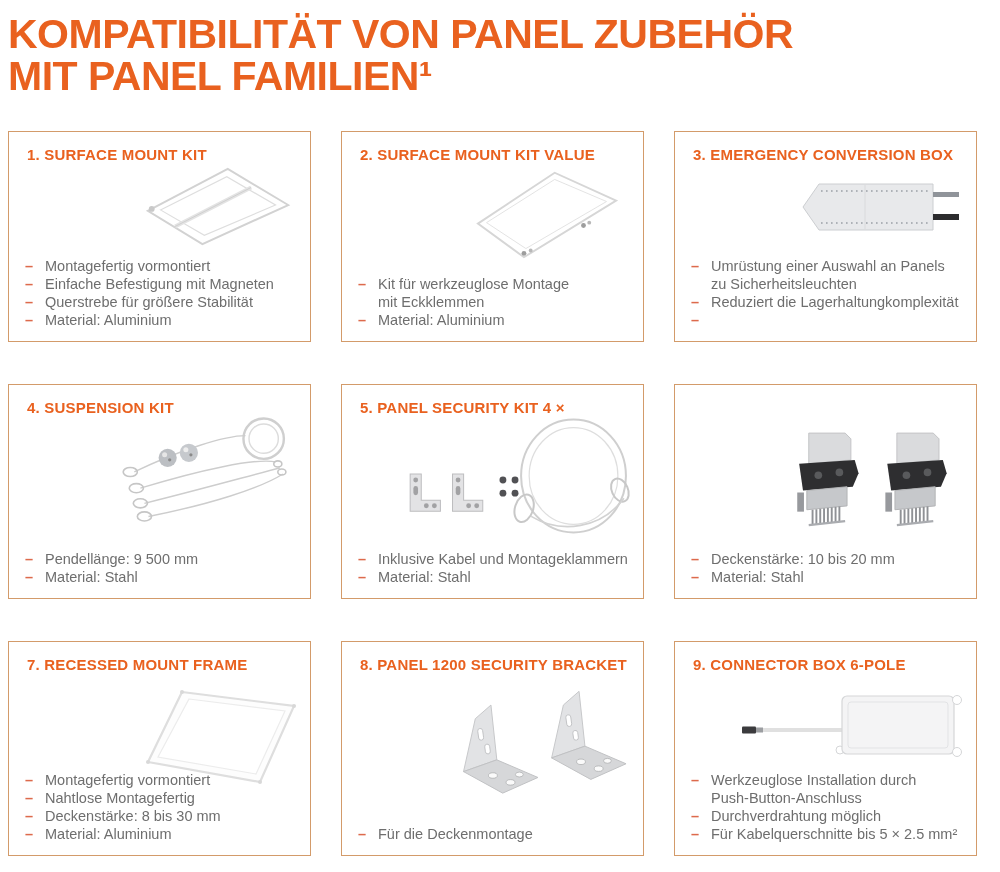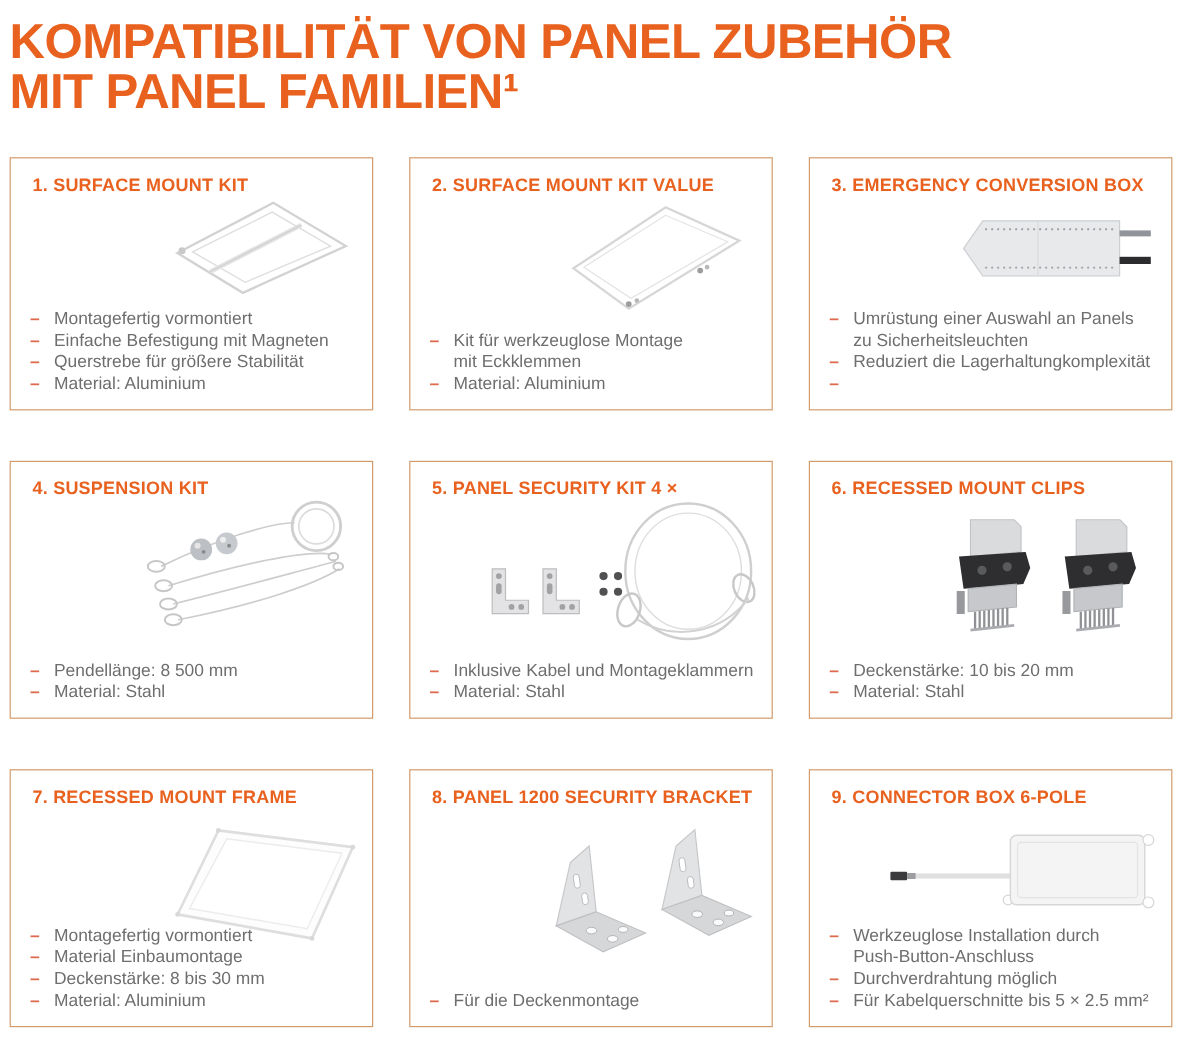--- a/index.html
+++ b/index.html
@@ -156,21 +156,21 @@
           <circle cx="60" cy="43" r="2.5" fill="#e6e6e6"></circle>
           <circle cx="65" cy="48" r="1.6" fill="#8a8a8a"></circle>
           <circle cx="84" cy="41" r="9" fill="#c6c9cd"></circle>
           <circle cx="81" cy="38" r="2.5" fill="#ededed"></circle>
           <circle cx="86" cy="43" r="1.6" fill="#8a8a8a"></circle>
         </svg>
       </div>
       <ul class="bullets">
         <li class="bullet">
             <span class="dash">–</span>
-            <span class="bullet-text">Pendellänge: 8 500 mm</span>
+            <span class="bullet-text">Pendellänge: 9 500 mm</span>
           </li>
         <li class="bullet">
             <span class="dash">–</span>
             <span class="bullet-text">Material: Stahl</span>
           </li>
       </ul>
     </section>
 
     <section class="card">
       <h2 class="card-title">5. PANEL SECURITY KIT 4 ×</h2>
@@ -206,21 +206,20 @@
             <span class="bullet-text">Inklusive Kabel und Montageklammern</span>
           </li>
         <li class="bullet">
             <span class="dash">–</span>
             <span class="bullet-text">Material: Stahl</span>
           </li>
       </ul>
     </section>
 
     <section class="card">
-      <h2 class="card-title">6. RECESSED MOUNT CLIPS</h2>
       <div class="card-image img-6">
         <svg viewBox="0 0 190 112" preserveAspectRatio="xMidYMid meet">
           <defs>
             <g id="clip6">
               <polygon points="14,0 52,0 58,6 58,28 14,32" fill="#dadbdd" stroke="#c2c3c5" stroke-width="1"></polygon>
               <polygon points="4,32 62,28 66,42 60,56 8,60" fill="#2e2e30"></polygon>
               <circle cx="24" cy="44" r="4" fill="#595a5c"></circle>
               <circle cx="46" cy="41" r="4" fill="#595a5c"></circle>
               <polygon points="12,60 54,56 54,76 12,80" fill="#c6c8cb" stroke="#b2b3b5" stroke-width="1"></polygon>
               <rect x="2" y="62" width="7" height="20" fill="#97999d"></rect>
@@ -265,21 +264,21 @@
           <circle cx="4" cy="76" r="2" fill="#d8d8d8"></circle>
         </svg>
       </div>
       <ul class="bullets">
         <li class="bullet">
             <span class="dash">–</span>
             <span class="bullet-text">Montagefertig vormontiert</span>
           </li>
         <li class="bullet">
             <span class="dash">–</span>
-            <span class="bullet-text">Material Einbaumontage</span>
+            <span class="bullet-text">Nahtlose Montagefertig</span>
           </li>
         <li class="bullet">
             <span class="dash">–</span>
             <span class="bullet-text">Deckenstärke: 8 bis 30 mm</span>
           </li>
         <li class="bullet">
             <span class="dash">–</span>
             <span class="bullet-text">Material: Aluminium</span>
           </li>
       </ul>

